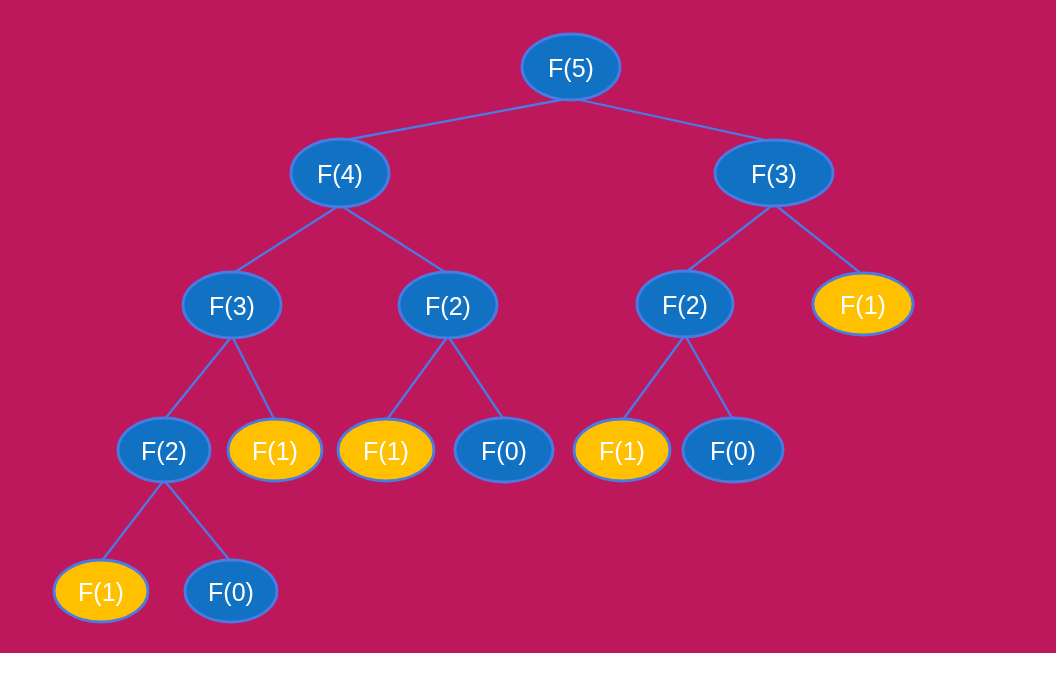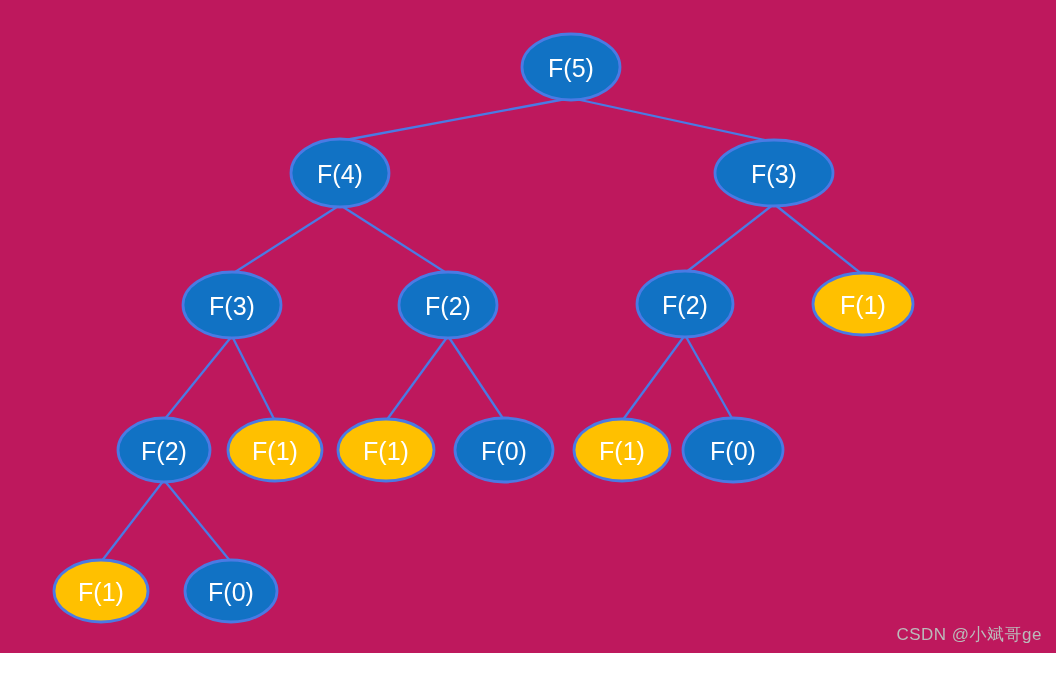--- a/index.html
+++ b/index.html
@@ -108,14 +108,13 @@
       </g>
       <g>
         <ellipse cx="101" cy="591" rx="47" ry="31" fill="#FFC000" stroke="#4A7AE4" stroke-width="2.8"></ellipse>
         <text x="101" y="592" fill="#FFFFFF" text-anchor="middle" dominant-baseline="central" class="node-label">F(1)</text>
       </g>
       <g>
         <ellipse cx="231" cy="591" rx="46" ry="31" fill="#1172C4" stroke="#4A7AE4" stroke-width="2.8"></ellipse>
         <text x="231" y="592" fill="#FFFFFF" text-anchor="middle" dominant-baseline="central" class="node-label">F(0)</text>
       </g>
     </svg>
-  <div class="watermark" style="color: rgb(187, 187, 187);">CSDN @小斌哥ge</div>
 </div>
 
 </body></html>

